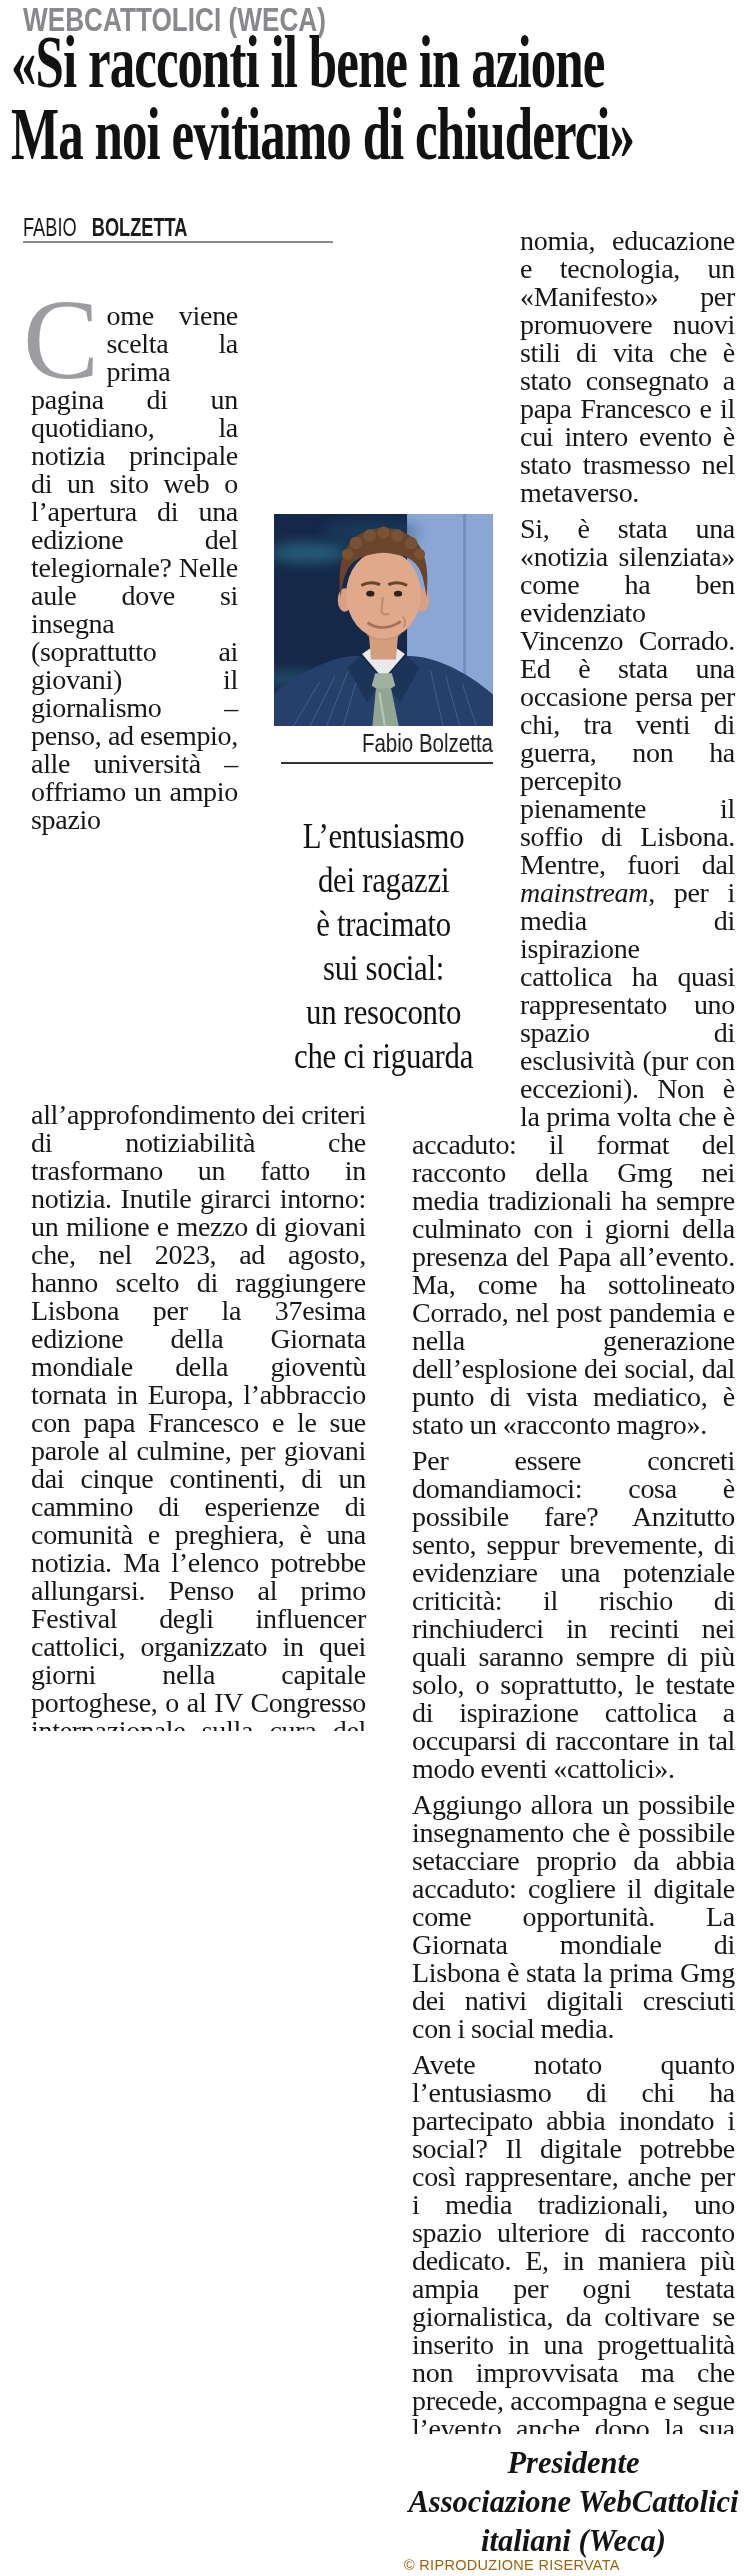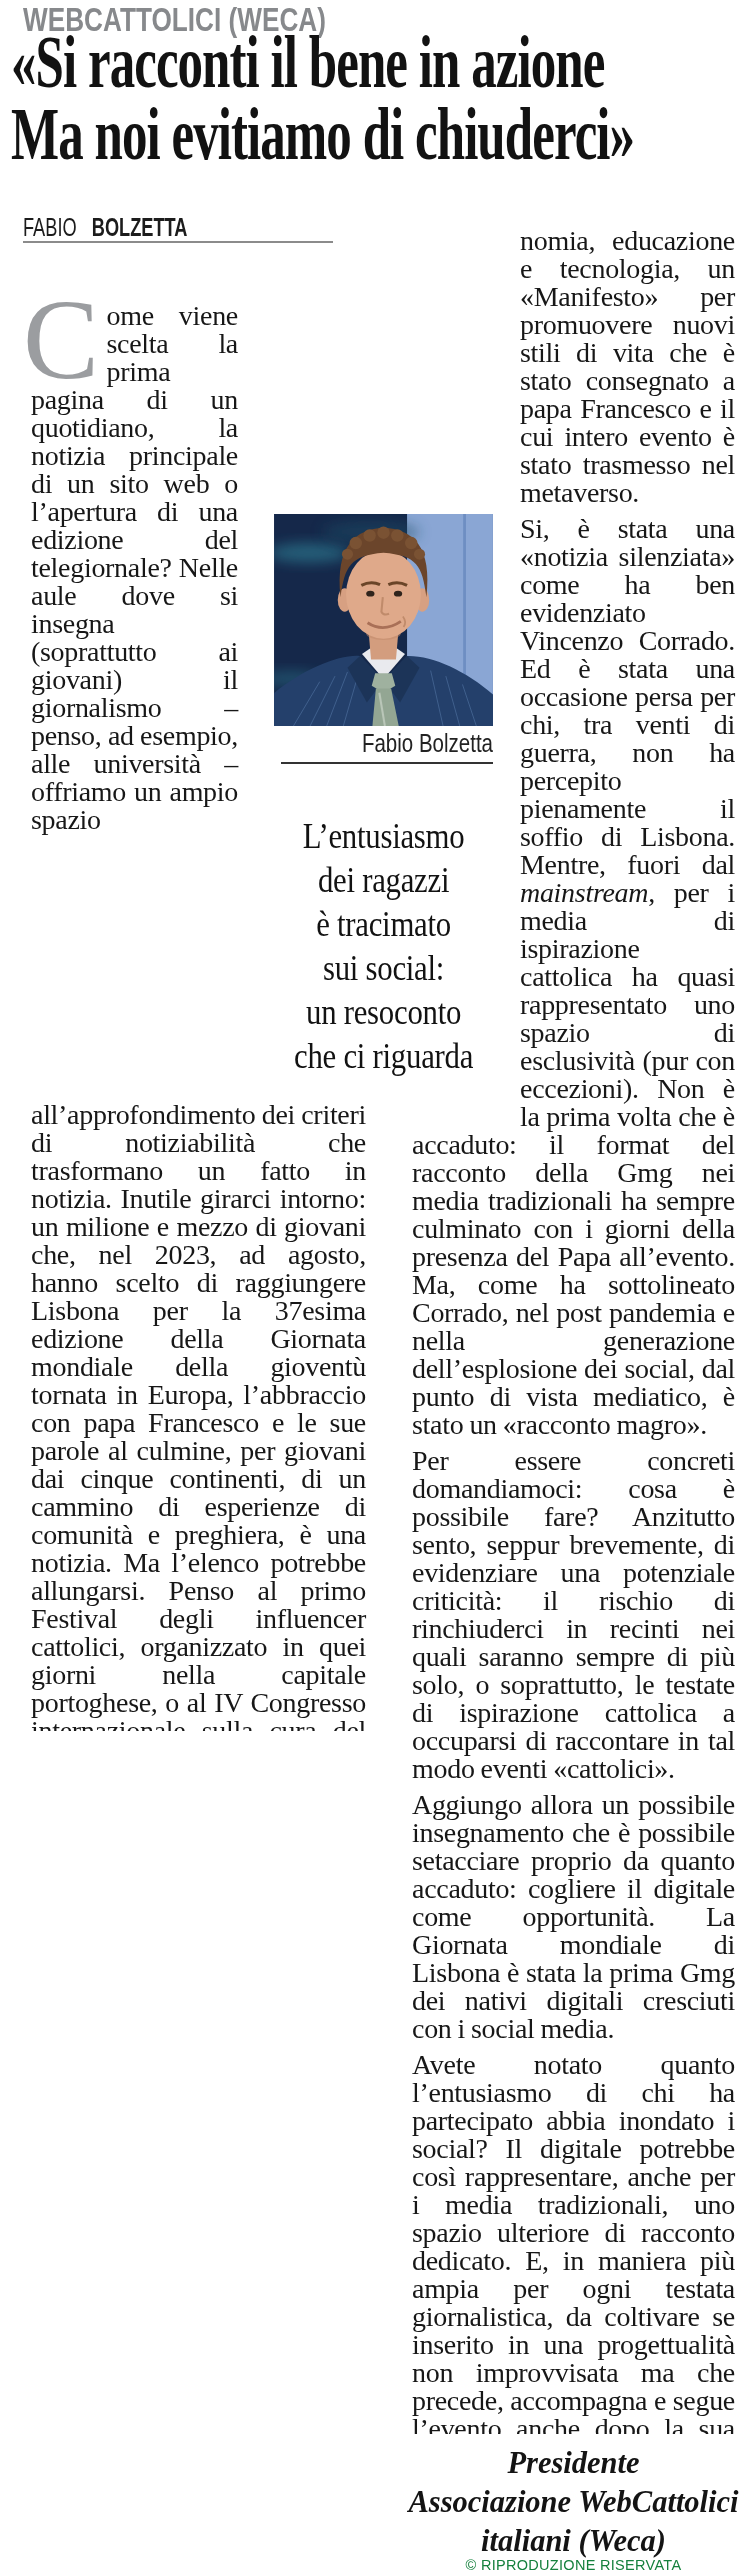--- a/index.html
+++ b/index.html
@@ -46,22 +46,22 @@
   .caption-rule{margin-top:5.5px;margin-left:7px;width:212px;height:2.1px;background:#333333;}
 
   .pull-quote{margin-top:51px;width:249px;transform:scaleX(0.88);transform-origin:left top;
               font-family:"Liberation Serif", serif;font-size:35px;line-height:44px;
               text-align:center;white-space:pre-line;color:#121212;letter-spacing:-0.3px;}
 
   .signature{position:absolute;left:404px;top:2444px;width:339px;
              font-family:"Liberation Serif", serif;font-weight:700;font-style:italic;
              font-size:30.5px;line-height:39px;text-align:center;white-space:pre-line;color:#141414;}
 
-  .copyright{position:absolute;left:404px;top:2557px;width:339px;text-align:center;
-             font-family:"Liberation Sans", sans-serif;font-size:14.5px;color:#15803d;
+  .copyright{position:absolute;left:404px;top:2557px;width:339px;text-align:left;
+             font-family:"Liberation Sans", sans-serif;font-size:14.5px;color:#a16207;
              letter-spacing:0.3px;}
 </style>
 </head>
 <body>
 
 <div class="page">
 
   <div class="kicker" style="color:#87898c;">WEBCATTOLICI (WECA)</div>
 
   <h1 class="headline" style="margin:0;font-weight:700;">«Si racconti il bene in azione
@@ -80,21 +80,21 @@
       <span>C</span>
     </div>
     <p>ome viene scelta la prima pagina di un quotidiano, la notizia principale di un sito web o l’apertura di una edizione del telegiornale? Nelle aule dove si insegna (soprattutto ai giovani) il giornalismo – penso, ad esempio, alle università – offriamo un ampio spazio all’approfondimento dei criteri di notiziabilità che trasformano un fatto in notizia. Inutile girarci intorno: un milione e mezzo di giovani che, nel 2023, ad agosto, hanno scelto di raggiungere Lisbona per la 37esima edizione della Giornata mondiale della gioventù tornata in Europa, l’abbraccio con papa Francesco e le sue parole al culmine, per giovani dai cinque continenti, di un cammino di esperienze di comunità e preghiera, è una notizia. Ma l’elenco potrebbe allungarsi. Penso al primo Festival degli influencer cattolici, organizzato in quei giorni nella capitale portoghese, o al IV Congresso internazionale sulla cura del Creato – ne parlo avendo partecipato direttamente come relatore – in cui quattrocento giovani da tutto il mondo hanno elaborato, in diversi panel su ambiente, eco-</p>
   </div>
 
   <div class="col col-right">
     <div class="rspacer"></div>
     <p>nomia, educazione e tecnologia, un «Manifesto» per promuovere nuovi stili di vita che è stato consegnato a papa Francesco e il cui intero evento è stato trasmesso nel metaverso.</p>
     <p><span>Si, è stata una «notizia silenziata» come ha ben evidenziato Vincenzo Corrado. Ed è stata una occasione persa per chi, tra venti di guerra, non ha percepito pienamente il soffio di Lisbona. Mentre, fuori dal </span><span class="italic">mainstream</span><span>, per i media di ispirazione cattolica ha quasi rappresentato uno spazio di esclusività (pur con eccezioni). Non è la prima volta che è accaduto: il format del racconto della Gmg nei media tradizionali ha sempre culminato con i giorni della presenza del Papa all’evento. Ma, come ha sottolineato Corrado, nel post pandemia e nella generazione dell’esplosione dei social, dal punto di vista mediatico, è stato un «racconto magro».</span></p>
     <p>Per essere concreti domandiamoci: cosa è possibile fare? Anzitutto sento, seppur brevemente, di evidenziare una potenziale criticità: il rischio di rinchiuderci in recinti nei quali saranno sempre di più solo, o soprattutto, le testate di ispirazione cattolica a occuparsi di raccontare in tal modo eventi «cattolici».</p>
-    <p>Aggiungo allora un possibile insegnamento che è possibile setacciare proprio da quanto accaduto: cogliere il digitale come opportunità. La Giornata mondiale di Lisbona è stata la prima Gmg dei nativi digitali cresciuti con i social media.</p>
+    <p>Aggiungo allora un possibile insegnamento che è possibile setacciare proprio da abbia accaduto: cogliere il digitale come opportunità. La Giornata mondiale di Lisbona è stata la prima Gmg dei nativi digitali cresciuti con i social media.</p>
     <p>Avete notato quanto l’entusiasmo di chi ha partecipato abbia inondato i social? Il digitale potrebbe così rappresentare, anche per i media tradizionali, uno spazio ulteriore di racconto dedicato. E, in maniera più ampia per ogni testata giornalistica, da coltivare se inserito in una progettualità non improvvisata ma che precede, accompagna e segue l’evento anche dopo la sua conclusione.</p>
     <p><span>Perché, come ha meglio Alessandro Manzoni nei </span><span class="italic">Bolzetta Sposi</span><span>, si dovrebbe pensare più a far bene che a star bene: e così si finirebbe anche a star meglio». Forse, anche nel raccontare quanto di bene accade.</span></p>
   </div>
 
   <div class="inset">
     <div class="photo-frame">
       <svg width="219" height="212" viewBox="0 0 316 306" xmlns="http://www.w3.org/2000/svg">
         <defs>
           <filter id="soft" x="-50%" y="-50%" width="200%" height="200%">
               <feGaussianBlur stdDeviation="9"></feGaussianBlur>

